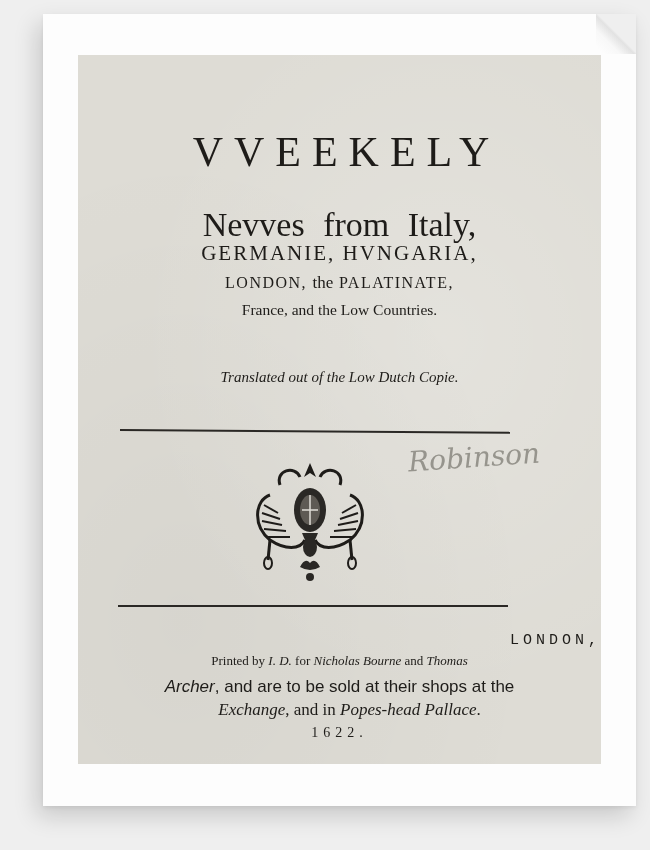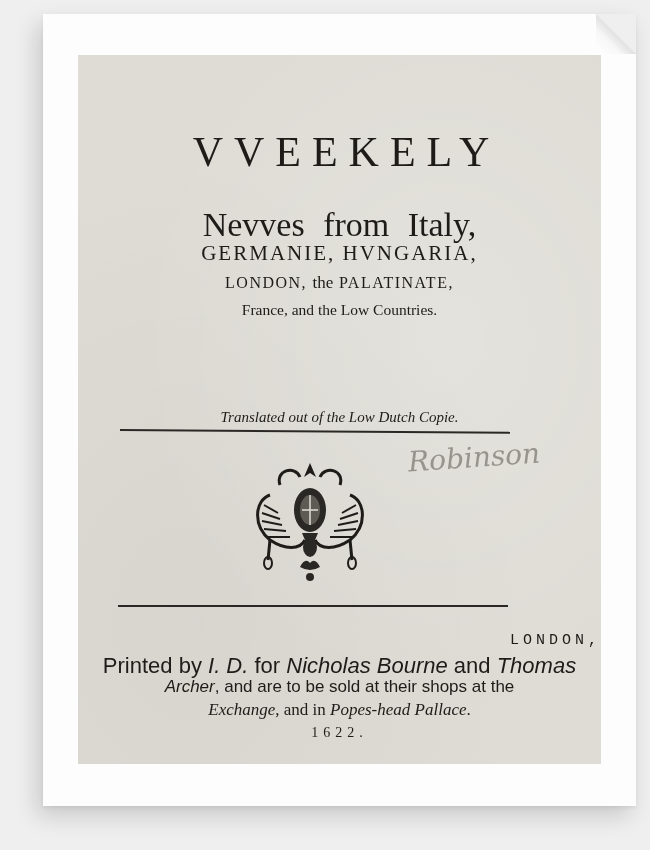--- a/index.html
+++ b/index.html
@@ -29,32 +29,32 @@
       text-align:center;
     }
     .line { position:absolute; left:0; width:100%; white-space:nowrap; }
     .date { top:30px; font-size:19px; }
     .weekely { top:73px; font-size:42px; letter-spacing:11px; font-family:"Liberation Serif", serif; padding-left:14px; box-sizing:border-box; }
     .nevves { top:151px; font-size:34px; font-family:"Liberation Serif", serif; word-spacing:10px; }
     .germanie { top:186px; font-size:21px; letter-spacing:2px; font-family:"Liberation Serif", serif; }
     .bohemia { top:218px; font-size:16px; letter-spacing:1.5px; font-family:"Liberation Serif", serif; }
     .bohemia .lc { letter-spacing:0; font-size:17px; }
     .france { top:246px; font-size:15.5px; font-family:"Liberation Serif", serif; }
-    .translated { top:314px; font-size:15px; font-style:italic; font-family:"Liberation Serif", serif;margin-top:40px; }
+    .translated { top:314px; font-size:15px; font-style:italic; font-family:"Liberation Serif", serif; }
     .rule1 { position:absolute; left:42px; top:374px; width:390px; height:2px; background:#2a2825; transform:rotate(0.4deg); transform-origin:left; }
     .signature {
       position:absolute; left:330px; top:386px; font-size:28px; font-style:italic;
       color:#8a8880; font-family:"DejaVu Serif", serif; opacity:0.85; transform:rotate(-4deg);
     }
     .ornament { position:absolute; left:172px; top:400px; width:120px; height:128px; }
     .rule2 { position:absolute; left:40px; top:550px; width:390px; height:2px; background:#2a2825; }
     .london { top:577px; font-size:15px; letter-spacing:4px; font-family:Liberation Mono, monospace;text-align:right; }
-    .printed1 { top:598px; font-size:22px; font-family:Liberation Sans, sans-serif; }
+    .printed1 { top:598px; font-size:13px; font-family:Liberation Serif, serif; }
     .printed2 { top:622px; font-size:17px; font-family:Liberation Sans, sans-serif; }
-    .printed3 { top:645px; font-size:17px; font-family:"Liberation Serif", serif; }
+    .printed3 { top:645px; font-size:17px; font-family:"Liberation Serif", serif;padding-left:10px; }
     .year { top:670px; font-size:14px; letter-spacing:5px; font-family:"Liberation Serif", serif; }
     i { font-style:italic; }
   </style>
 </head>
 <body>
 
 <div class="mat"></div>
 <div class="curl"></div>
 
 <div class="print">

